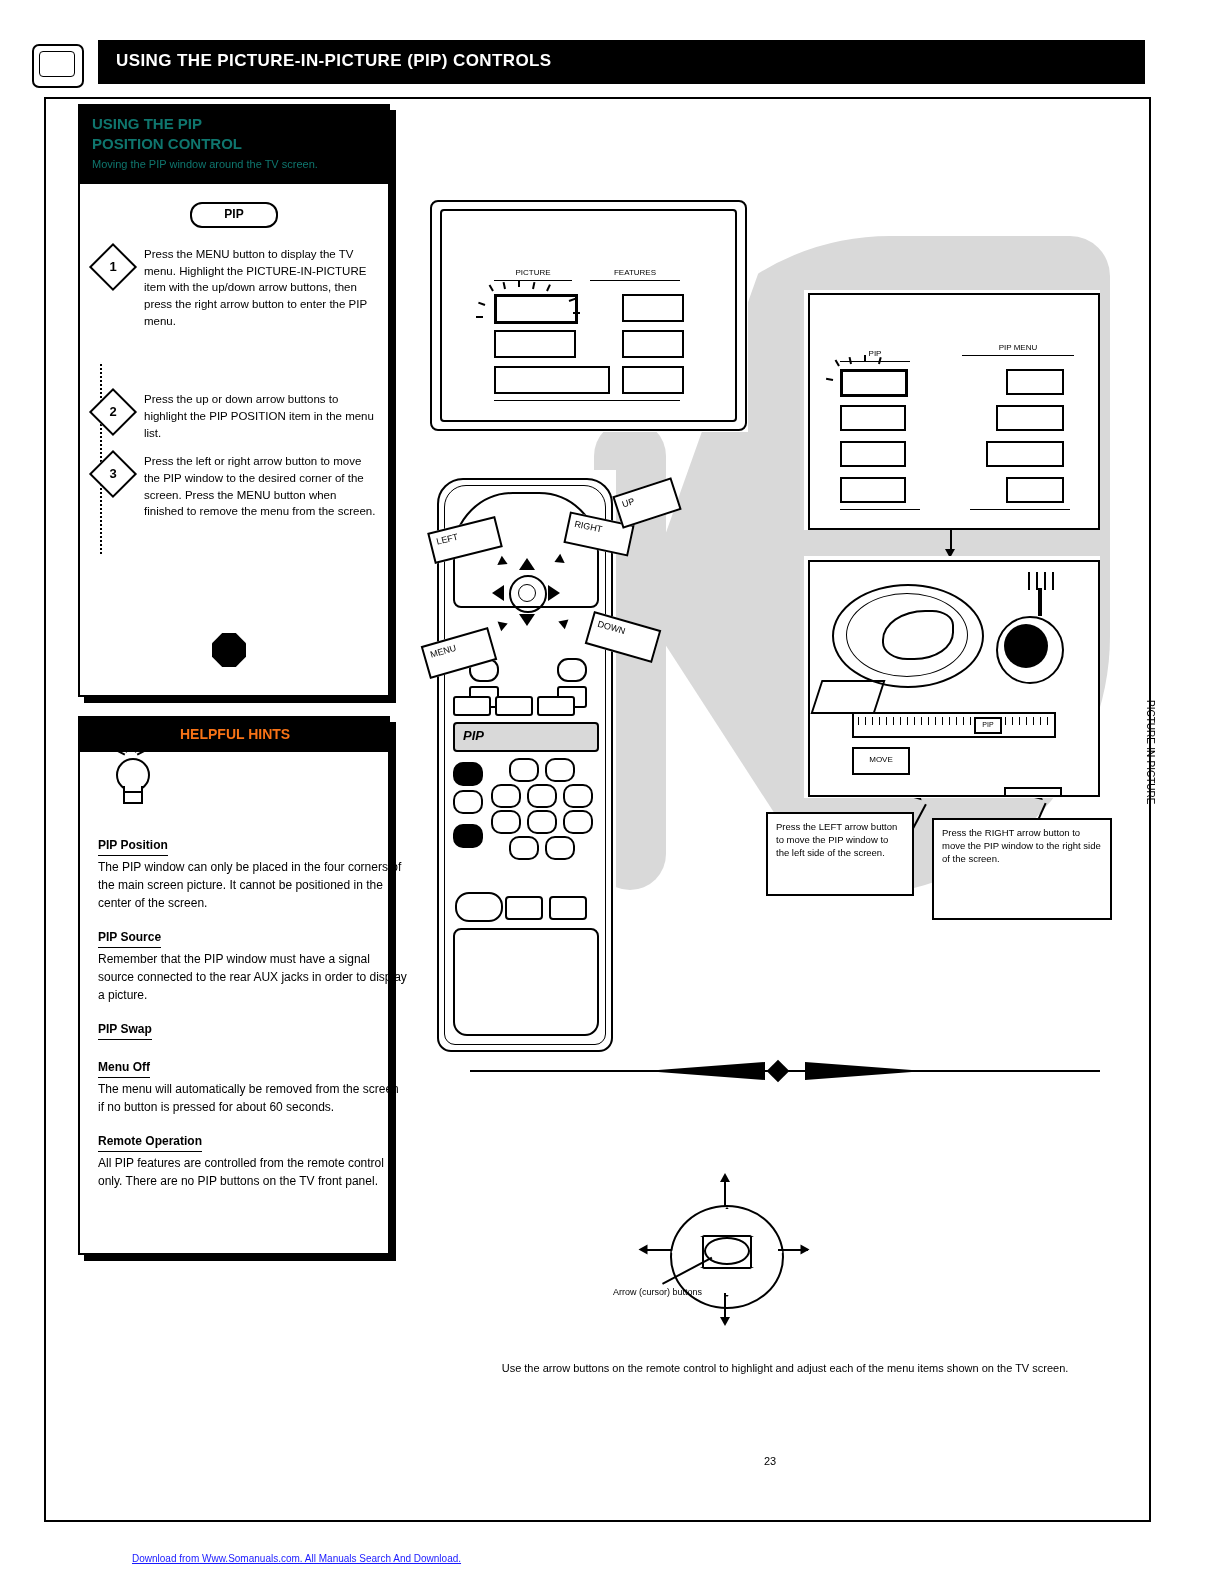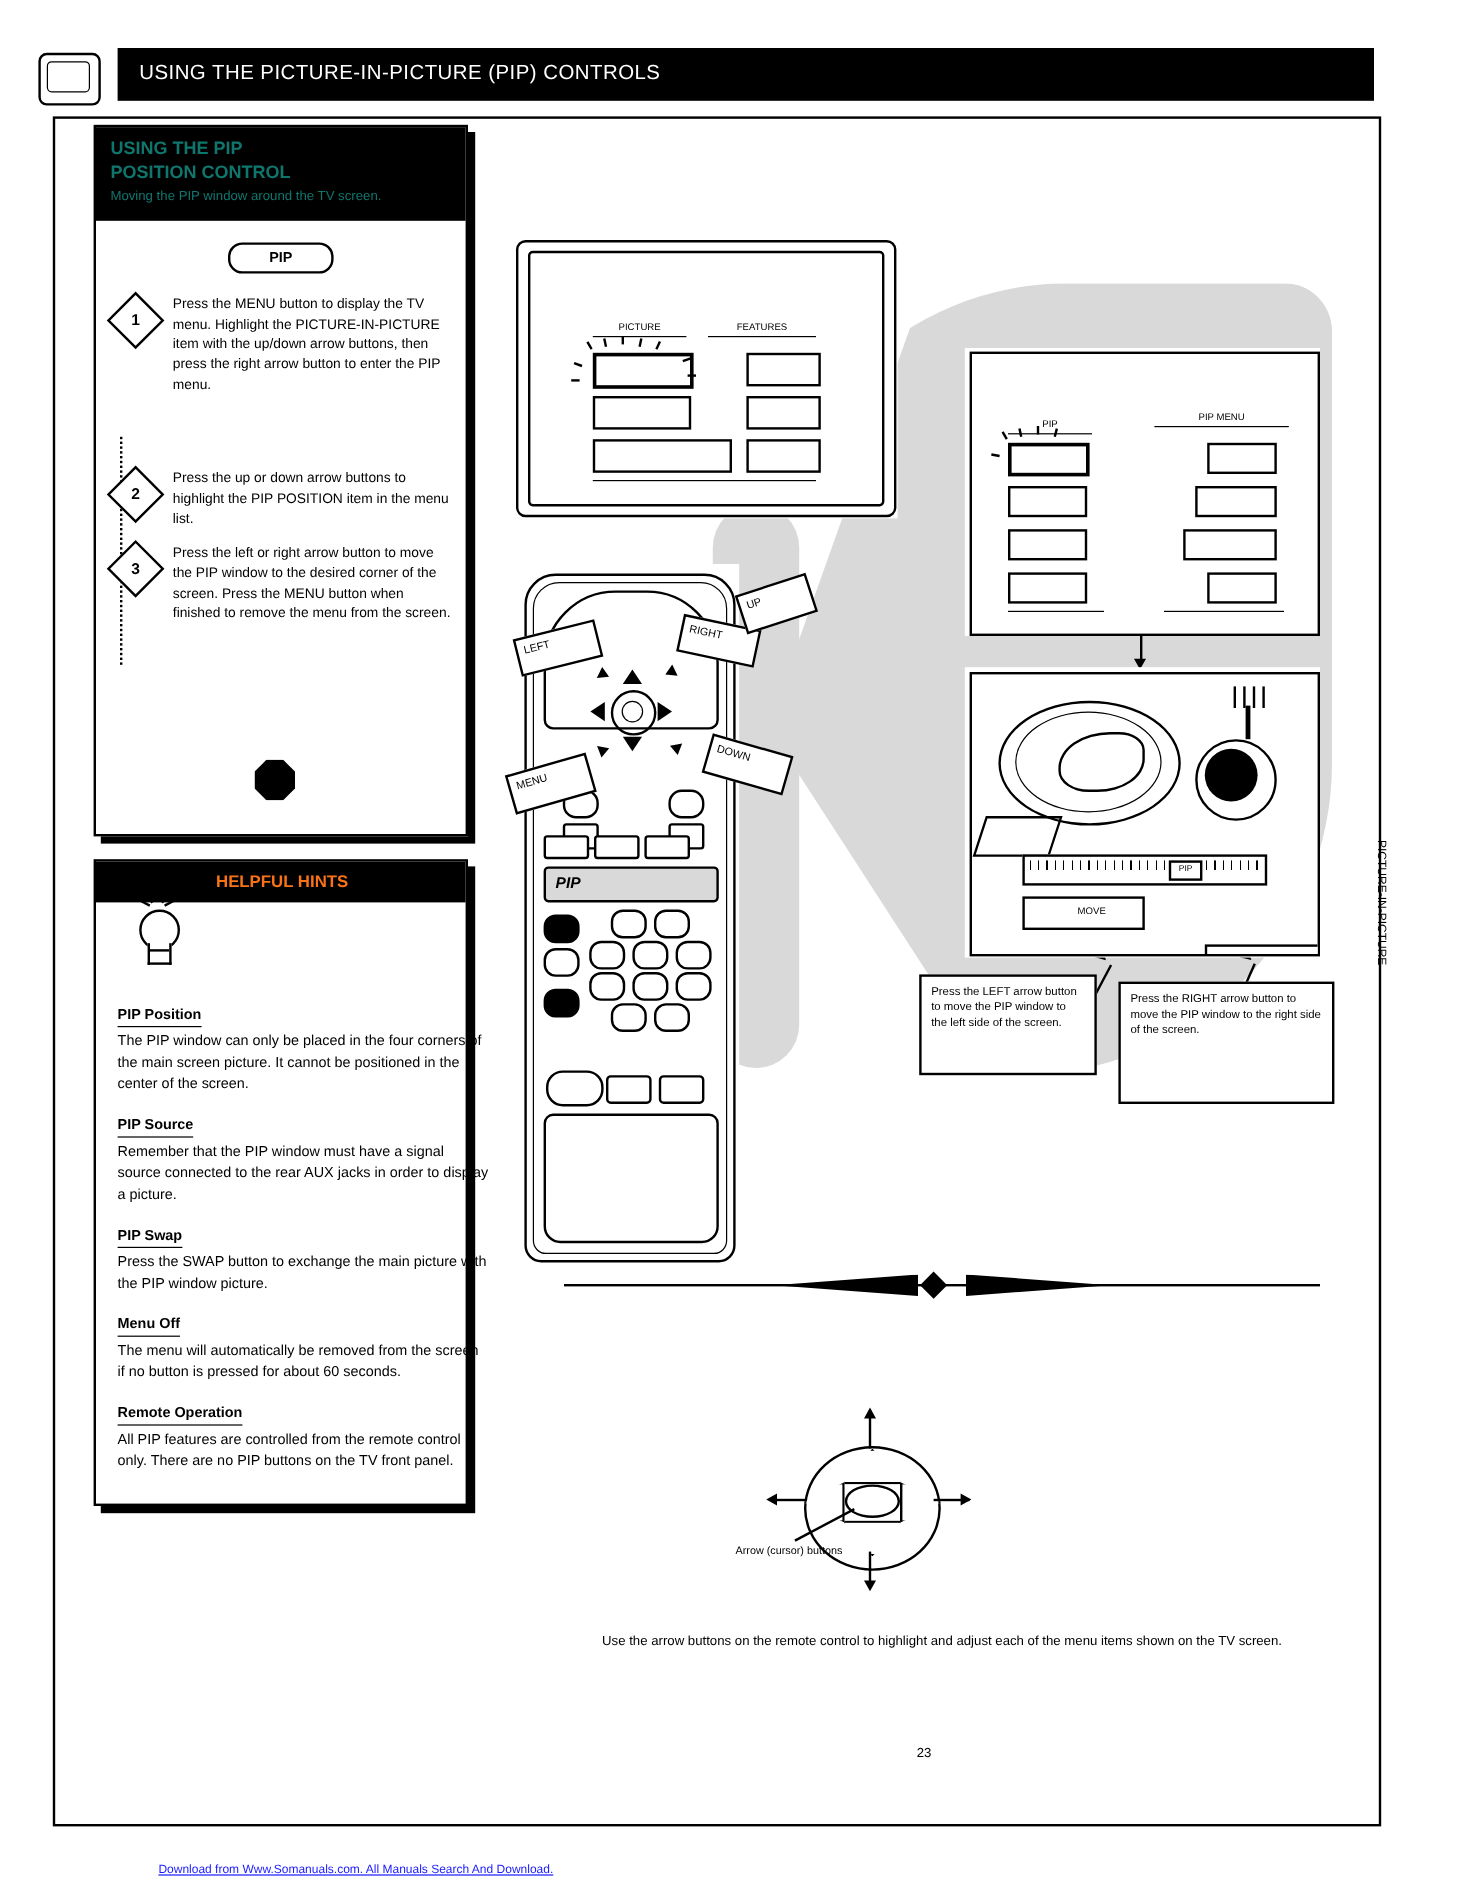--- a/index.html
+++ b/index.html
@@ -45,21 +45,21 @@
     left: 98px; top: 40px;
     width: 1047px; height: 44px;
     background: #000000;
   }
   .header-title {
     position: absolute;
     left: 18px; top: 11px;
     color: #ffffff;
     font-size: 17px;
     letter-spacing: .4px;
-    font-weight: normal;
+    font-weight: bold;
   }
 
   
   .page-frame {
     position: absolute;
     left: 44px; top: 97px;
     width: 1103px; height: 1421px;
     border: 2px solid #000;
     background: #fff;
   }
@@ -355,23 +355,22 @@
     text-align: center;
     line-height: 11px;
   }
   .btn3 {
     position: absolute;
     top: 185px;
     width: 54px; height: 24px;
     border: 2px solid #000;
     background: #fff;
     font-size: 8px;
-    text-align: left;
+    text-align: center;
     line-height: 22px;
-    padding-left: 44px;
   }
 
   
   .callout {
     position: absolute;
     border: 2px solid #000;
     background: #fff;
     box-sizing: border-box;
     padding: 7px 8px;
     font-size: 9.5px;
@@ -644,21 +643,20 @@
       <div class="tip-item">
         <div class="tip-term">PIP Position</div>
         <div>The PIP window can only be placed in the four corners of the main screen picture. It cannot be positioned in the center of the screen.</div>
       </div>
       <div class="tip-item">
         <div class="tip-term">PIP Source</div>
         <div>Remember that the PIP window must have a signal source connected to the rear AUX jacks in order to display a picture.</div>
       </div>
       <div class="tip-item">
         <div class="tip-term">PIP Swap</div>
-        <div>Press the SWAP button to exchange the main picture with the PIP window picture.</div>
       </div>
       <div class="tip-item">
         <div class="tip-term">Menu Off</div>
         <div>The menu will automatically be removed from the screen if no button is pressed for about 60 seconds.</div>
       </div>
       <div class="tip-item">
         <div class="tip-term">Remote Operation</div>
         <div>All PIP features are controlled from the remote control only. There are no PIP buttons on the TV front panel.</div>
       </div>
     </div>

